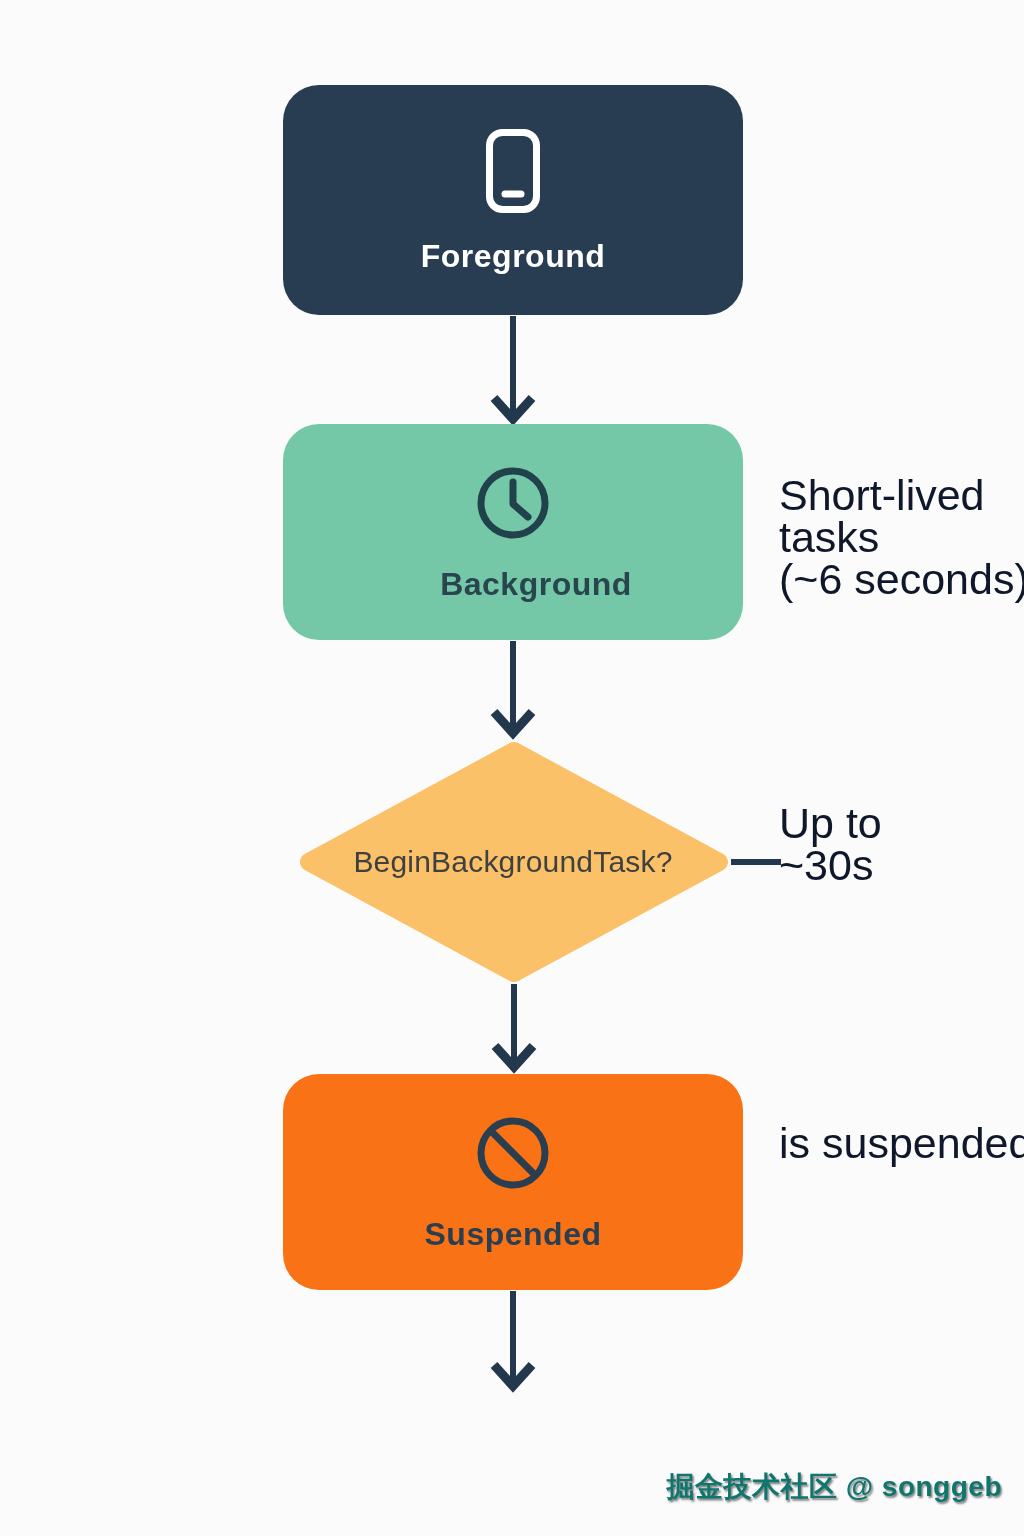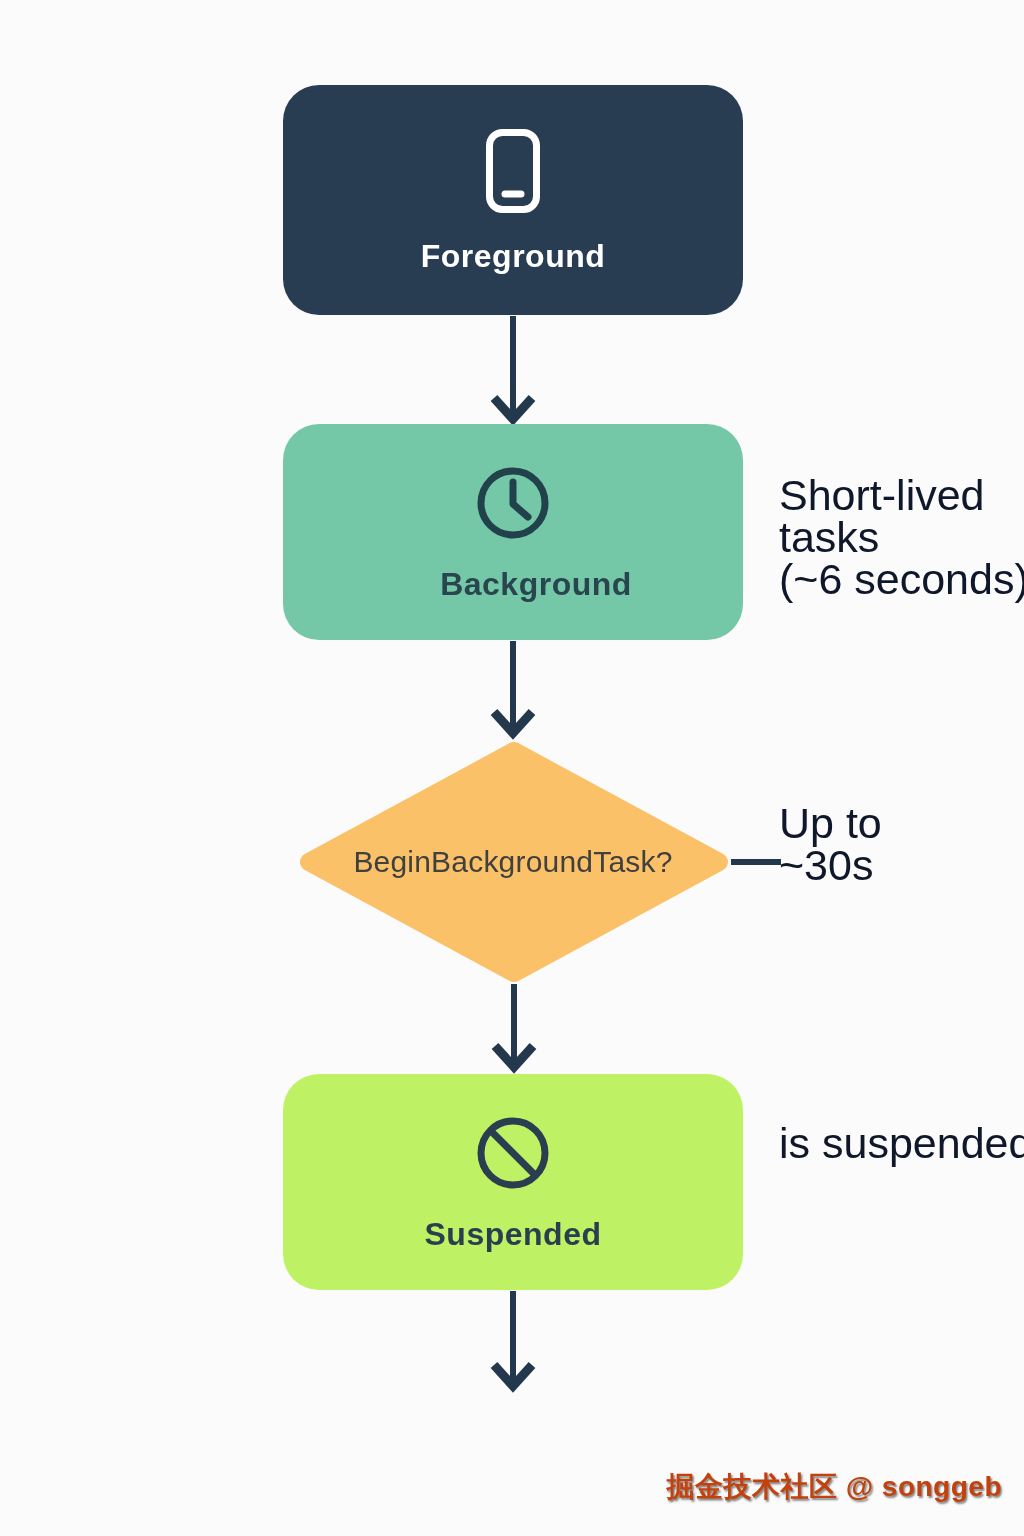--- a/index.html
+++ b/index.html
@@ -20,21 +20,21 @@
   .node{
     position:absolute;
     left:283px;width:460px;
     border-radius:36px;
     display:flex;flex-direction:column;
     align-items:center;justify-content:center;
     gap:26px;
   }
   .node-foreground{top:85px;height:230px;background:#293d52;}
   .node-background{top:424px;height:216px;background:#74c8a8;}
-  .node-suspended{top:1074px;height:216px;background:#bef264;}
+  .node-suspended{top:1074px;height:216px;background:#f97316;}
   .node-label{
     font-size:32px;font-weight:700;letter-spacing:0.5px;
     line-height:1;
   }
   .node-foreground .node-label{color:#ffffff;}
   .node-background .node-label{color:#29464e;margin-left:46px;}
   .node-suspended .node-label{color:#2b3e50;}
   .diamond-label{
     position:absolute;
     left:283px;top:742px;width:460px;height:240px;
@@ -50,21 +50,21 @@
     line-height:42px;
     white-space:nowrap;
   }
   .note-background{top:474px;}
   .note-decision{top:802px;}
   .note-suspended{top:1122px;}
   .watermark{
     position:absolute;
     right:22px;top:1468px;
     font-size:28px;font-weight:600;
-    color:#c2410c;
+    color:#0f766e;
     text-shadow:1.5px 1.5px 2px rgba(110,110,110,0.85),
                 -0.5px -0.5px 0 rgba(255,255,255,0.9);
     letter-spacing:0.5px;
   }
   .icon svg{display:block;}
 </style>
 </head>
 <body>
 
 <div class="canvas">

